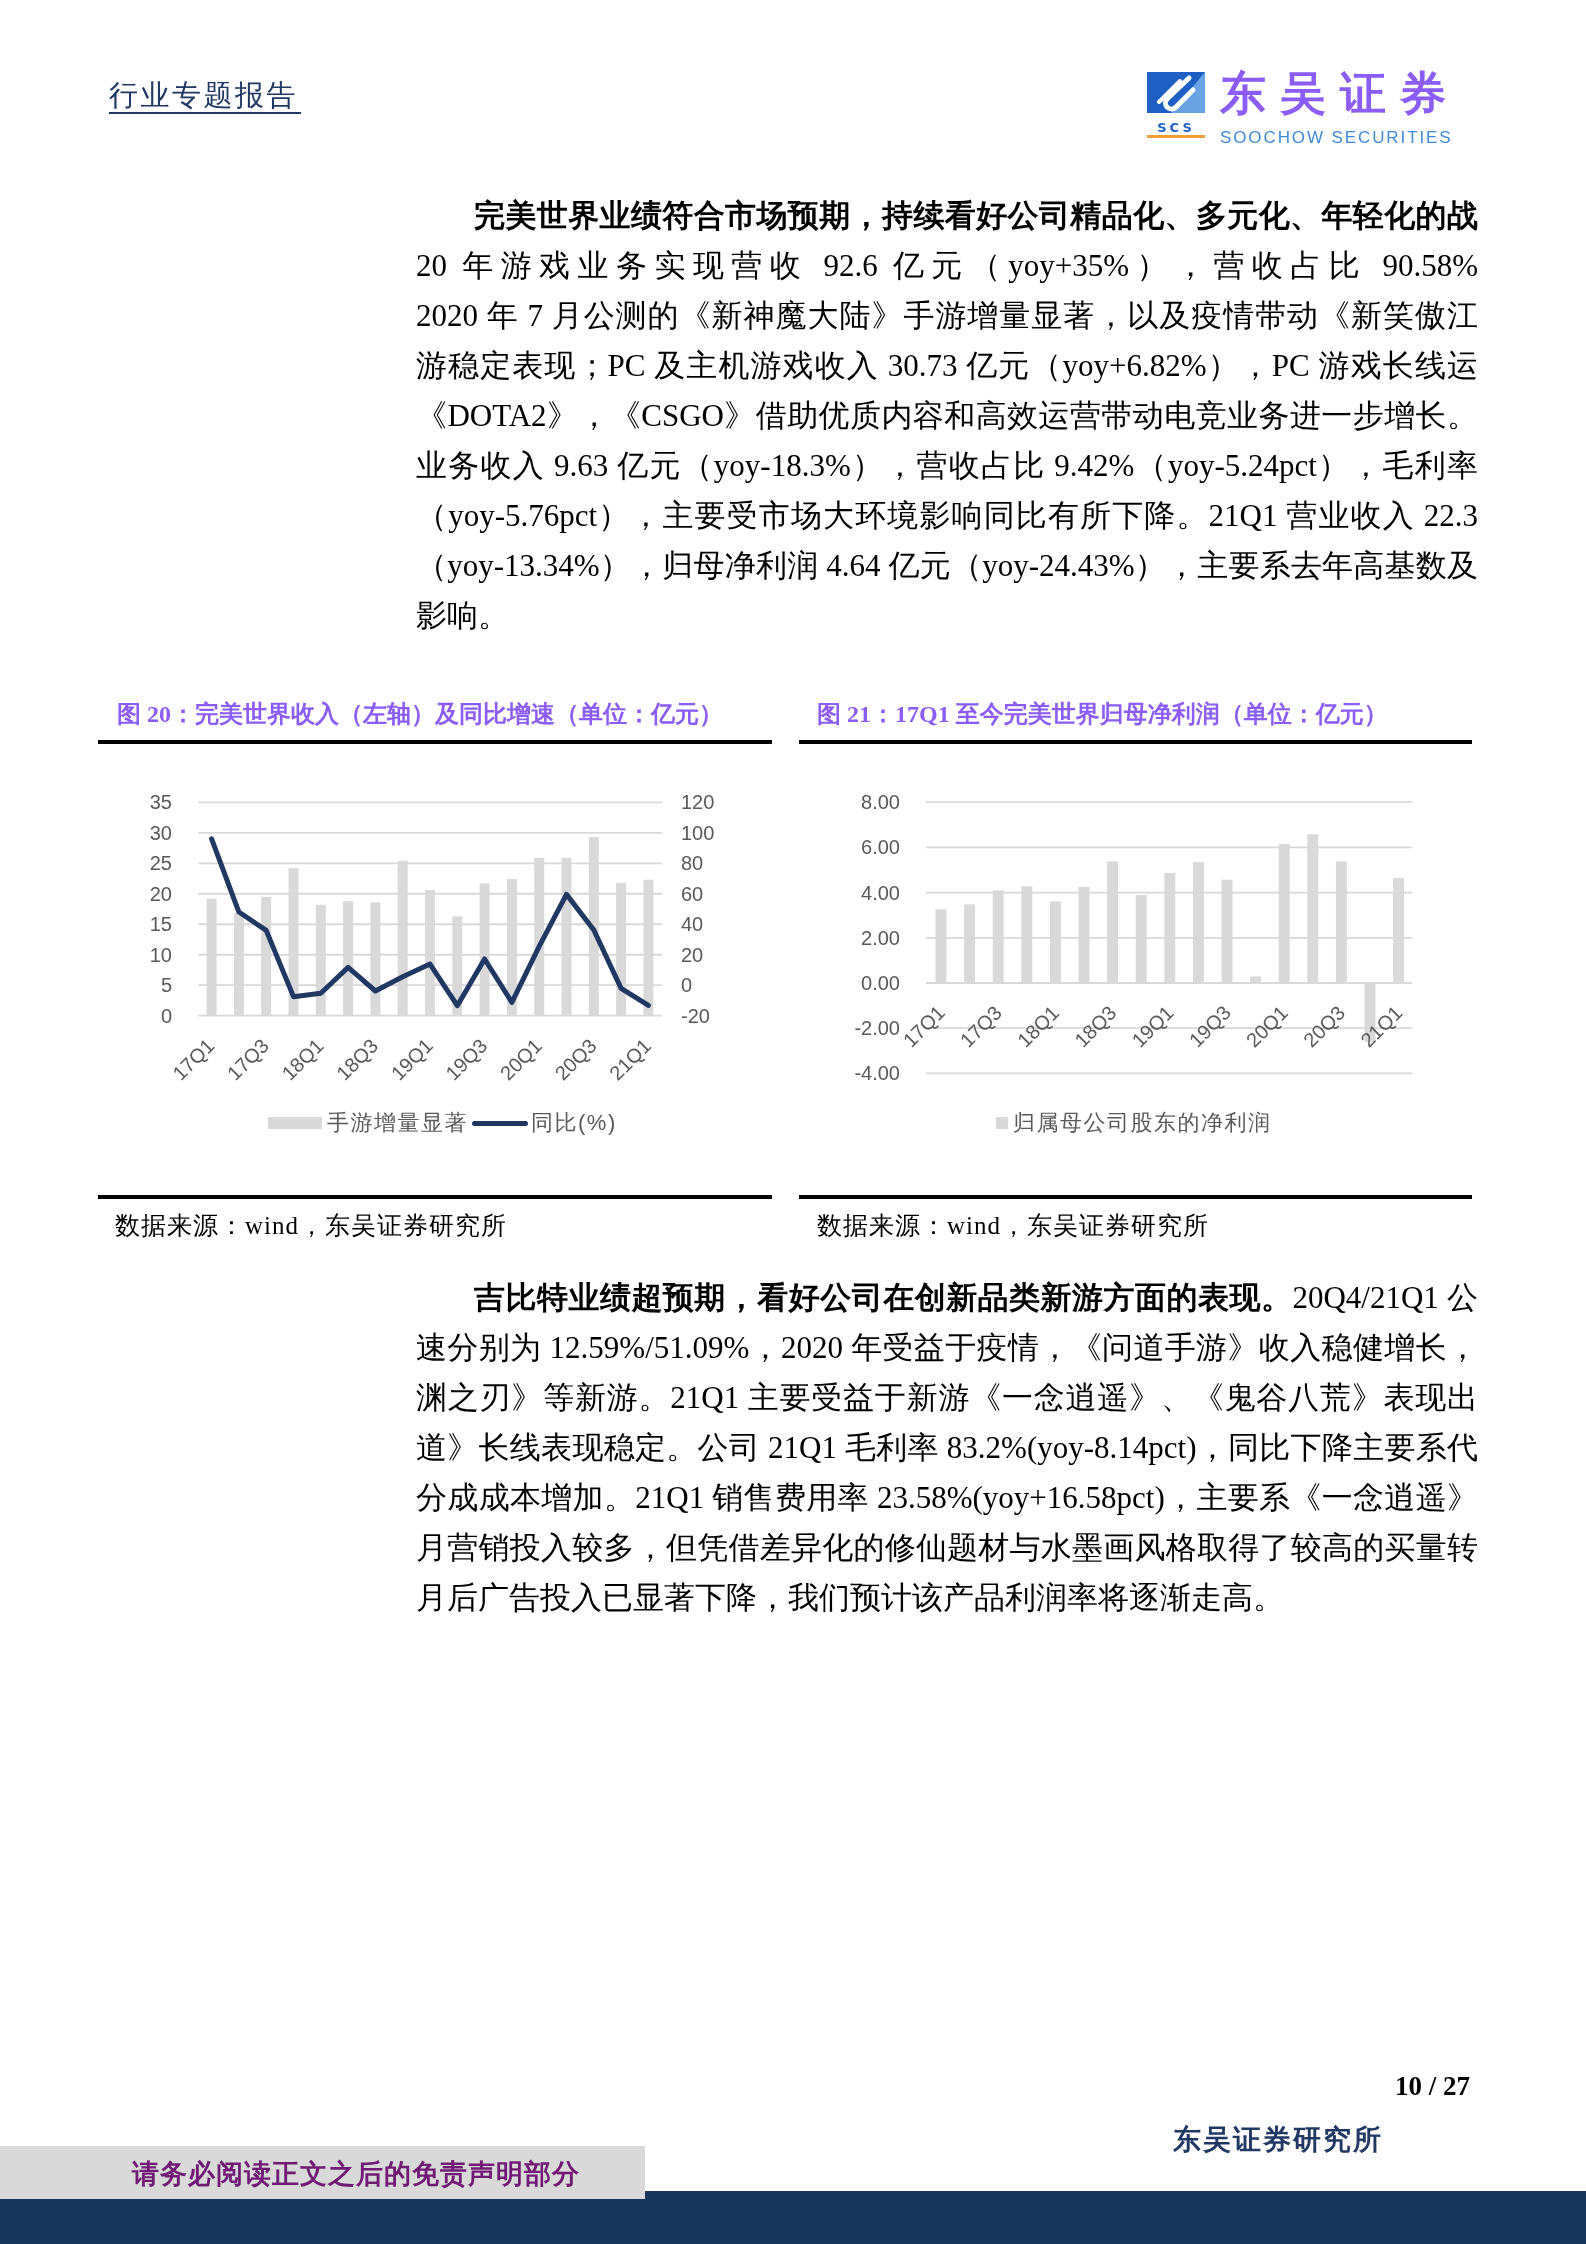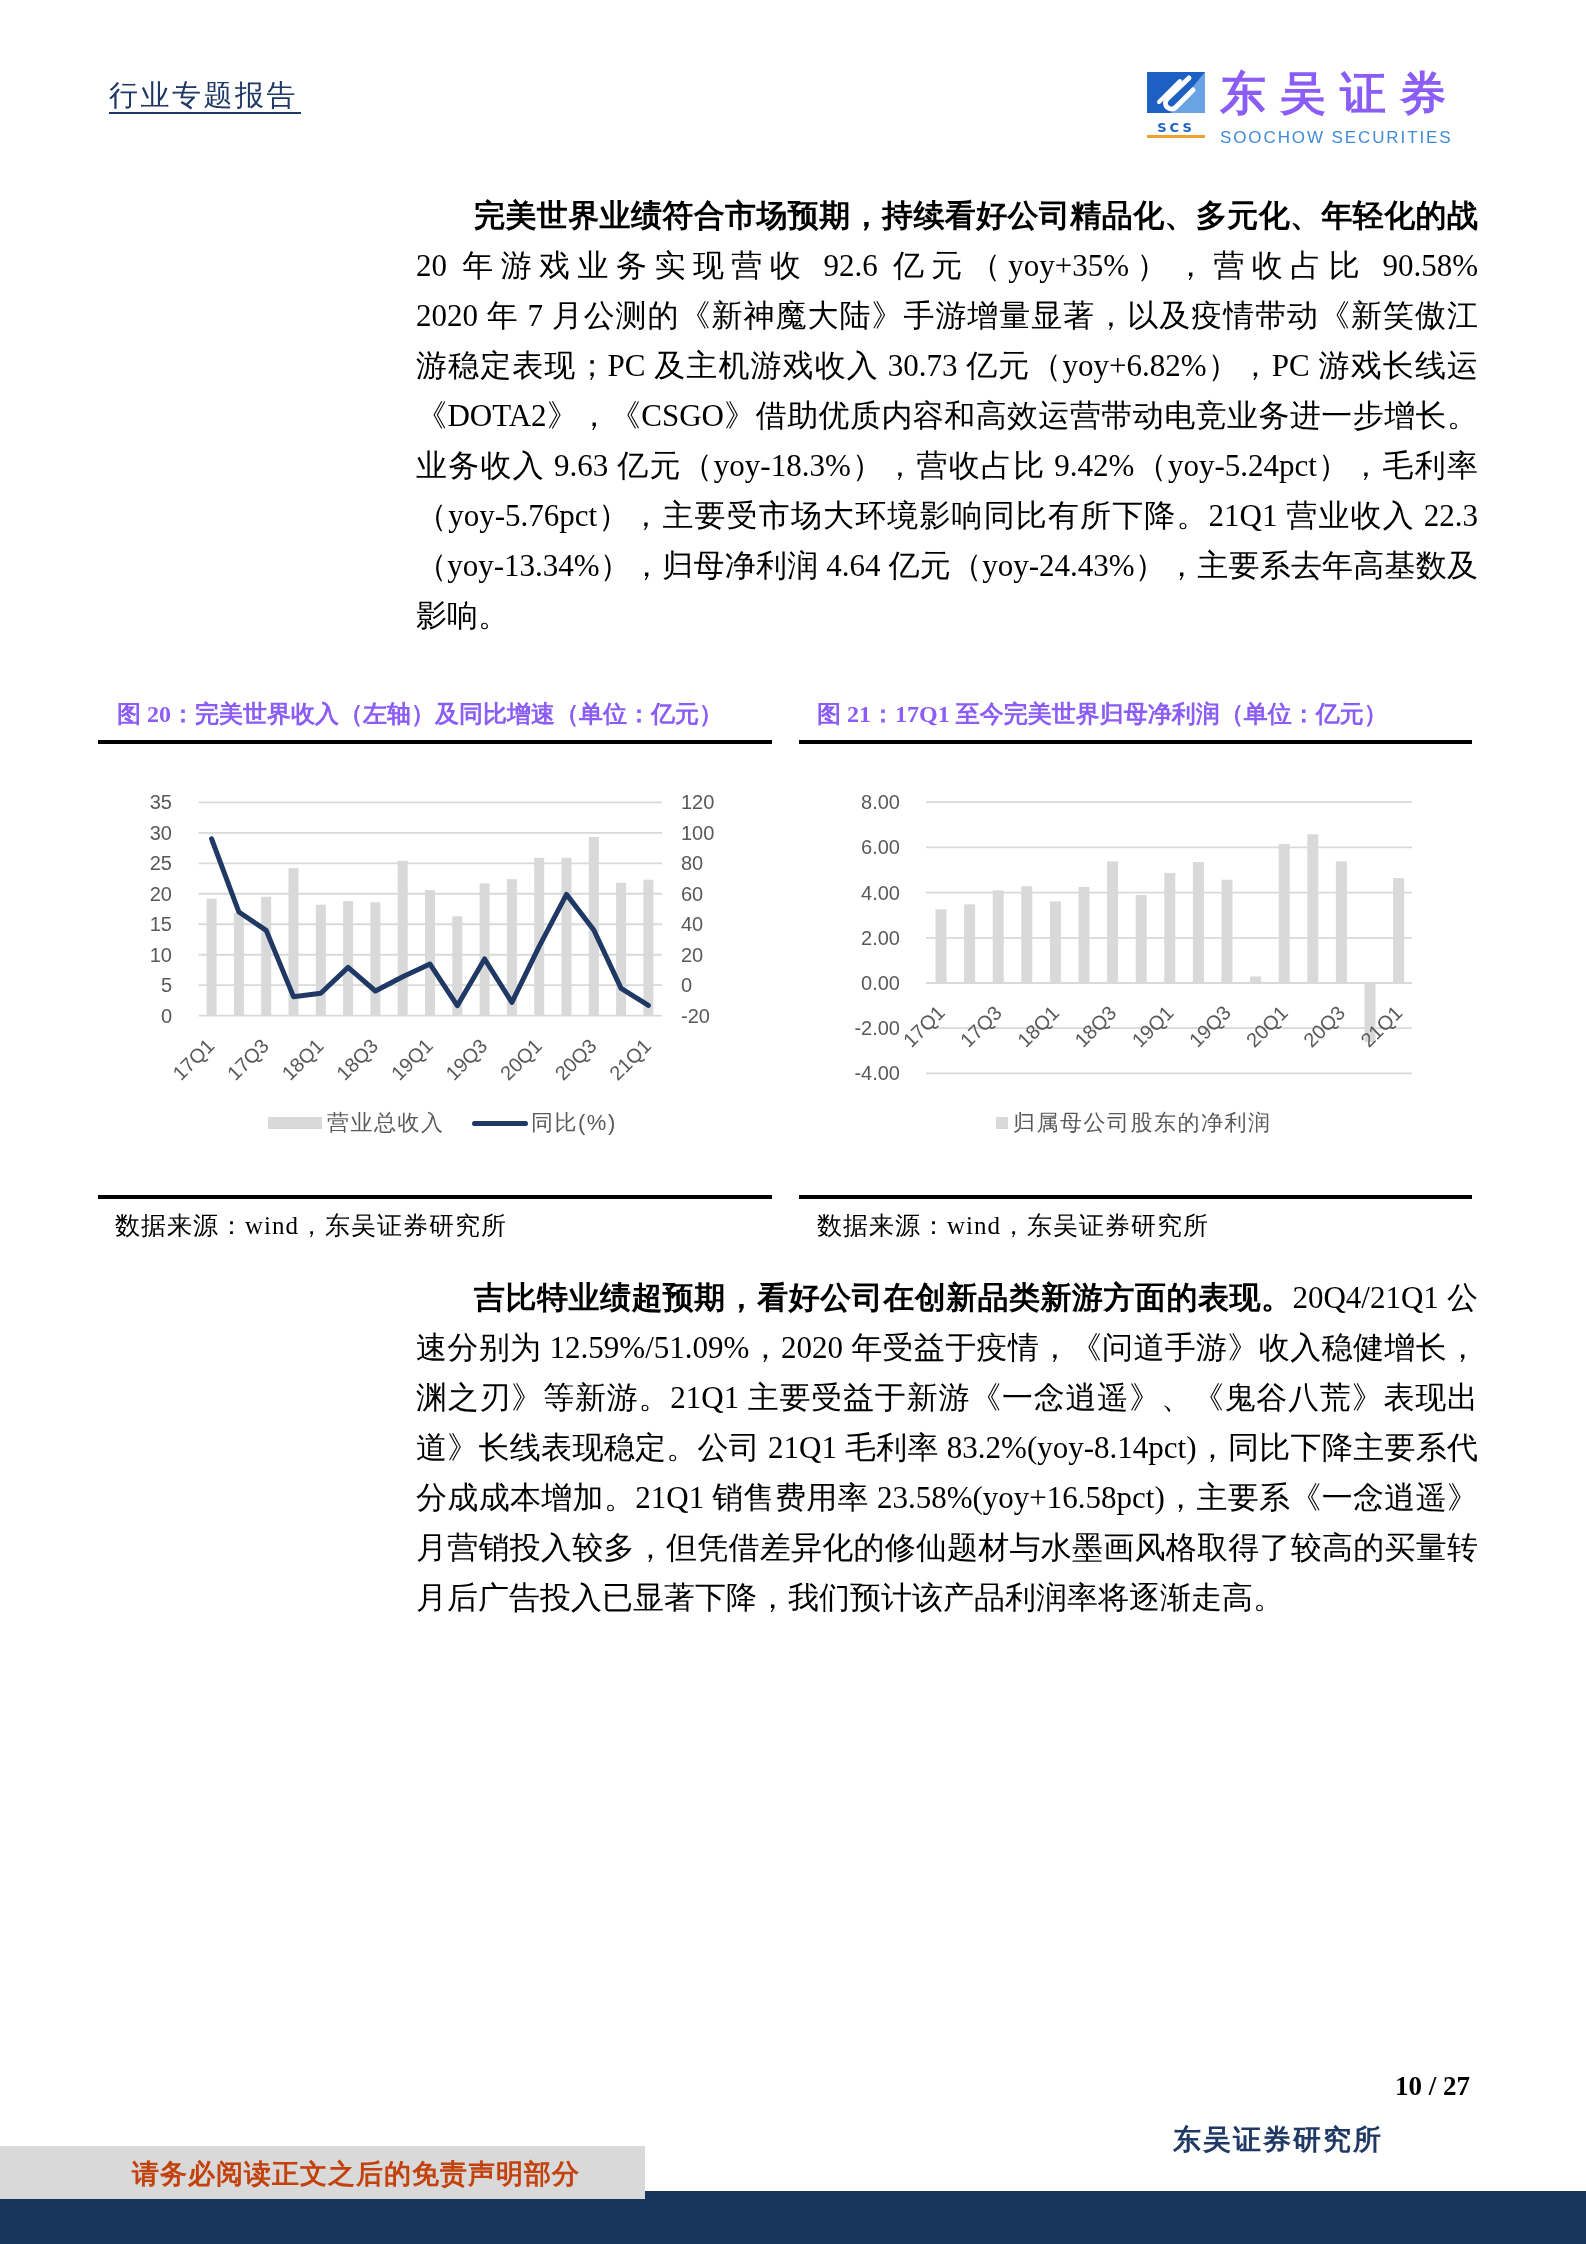--- a/index.html
+++ b/index.html
@@ -34,21 +34,21 @@
   svg text.xtick { font-size: 20px; }
   svg line.grid { stroke: #d9d9d9; stroke-width: 1.8; }
   .legend-text { font-family: "Liberation Sans", "DejaVu Sans", sans-serif; font-size: 22px; line-height: 26px; letter-spacing: 1.5px; color: #595959; white-space: nowrap; }
   .legend-bar { background: #d9d9d9; }
   .legend-line { background: #1f3864; border-radius: 3px; }
 
   
   .page-num { left: 1395px; top: 2072px; font-size: 27px; line-height: 28px; font-weight: bold; white-space: nowrap; }
   .institute { left: 1173px; top: 2124px; font-size: 28px; line-height: 32px; letter-spacing: 2px; font-weight: bold; color: #1f3864; white-space: nowrap; }
   .disclaimer-box { left: 0; top: 2146px; width: 645px; height: 53px; background: #d9d9d9; z-index: 2; }
-  .disclaimer-text { left: 132px; top: 12px; font-size: 27px; line-height: 32px; letter-spacing: 1px; font-weight: bold; color: #c2410c; white-space: nowrap; }
+  .disclaimer-text { left: 132px; top: 12px; font-size: 27px; line-height: 32px; letter-spacing: 1px; font-weight: bold; color: #701a75; white-space: nowrap; }
   .footer-band { left: 0; top: 2191px; width: 1586px; height: 53px; background: #18365b; z-index: 1; }
 </style>
 </head>
 <body>
 
 <div id="page">
 
   <div class="abs report-type">行业专题报告</div>
   <div class="abs report-underline"></div>
 
@@ -129,21 +129,21 @@
       <text x="270.2" y="1047" text-anchor="end" transform="rotate(-45 270.2 1047)" class="tick xtick">17Q3</text>
       <text x="324.8" y="1047" text-anchor="end" transform="rotate(-45 324.8 1047)" class="tick xtick">18Q1</text>
       <text x="379.4" y="1047" text-anchor="end" transform="rotate(-45 379.4 1047)" class="tick xtick">18Q3</text>
       <text x="434" y="1047" text-anchor="end" transform="rotate(-45 434 1047)" class="tick xtick">19Q1</text>
       <text x="488.6" y="1047" text-anchor="end" transform="rotate(-45 488.6 1047)" class="tick xtick">19Q3</text>
       <text x="543.2" y="1047" text-anchor="end" transform="rotate(-45 543.2 1047)" class="tick xtick">20Q1</text>
       <text x="597.8" y="1047" text-anchor="end" transform="rotate(-45 597.8 1047)" class="tick xtick">20Q3</text>
       <text x="652.4" y="1047" text-anchor="end" transform="rotate(-45 652.4 1047)" class="tick xtick">21Q1</text>
     </svg>
   <div class="abs legend-bar" style="left:268px;top:1117px;width:54px;height:12px"></div>
-  <div class="abs legend-text" style="left:327px;top:1110px">营业总收入</div>
+  <div class="abs legend-text" style="left:327px;top:1110px">手游增量显著</div>
   <div class="abs legend-line" style="left:472px;top:1121px;width:56px;height:5px"></div>
   <div class="abs legend-text" style="left:531px;top:1110px">同比(%)</div>
 
   <svg id="chart-1" class="abs" style="left:799px;top:750px" width="673" height="440" viewBox="799 750 673 440">
       <line x1="926" x2="1412" y1="1073.4" y2="1073.4" class="grid"></line>
       <text x="900" y="1073.4" text-anchor="end" dominant-baseline="central" class="tick">-4.00</text>
       <line x1="926" x2="1412" y1="1028.2" y2="1028.2" class="grid"></line>
       <text x="900" y="1028.2" text-anchor="end" dominant-baseline="central" class="tick">-2.00</text>
       <line x1="926" x2="1412" y1="983" y2="983" class="grid"></line>
       <text x="900" y="983" text-anchor="end" dominant-baseline="central" class="tick">0.00</text>

